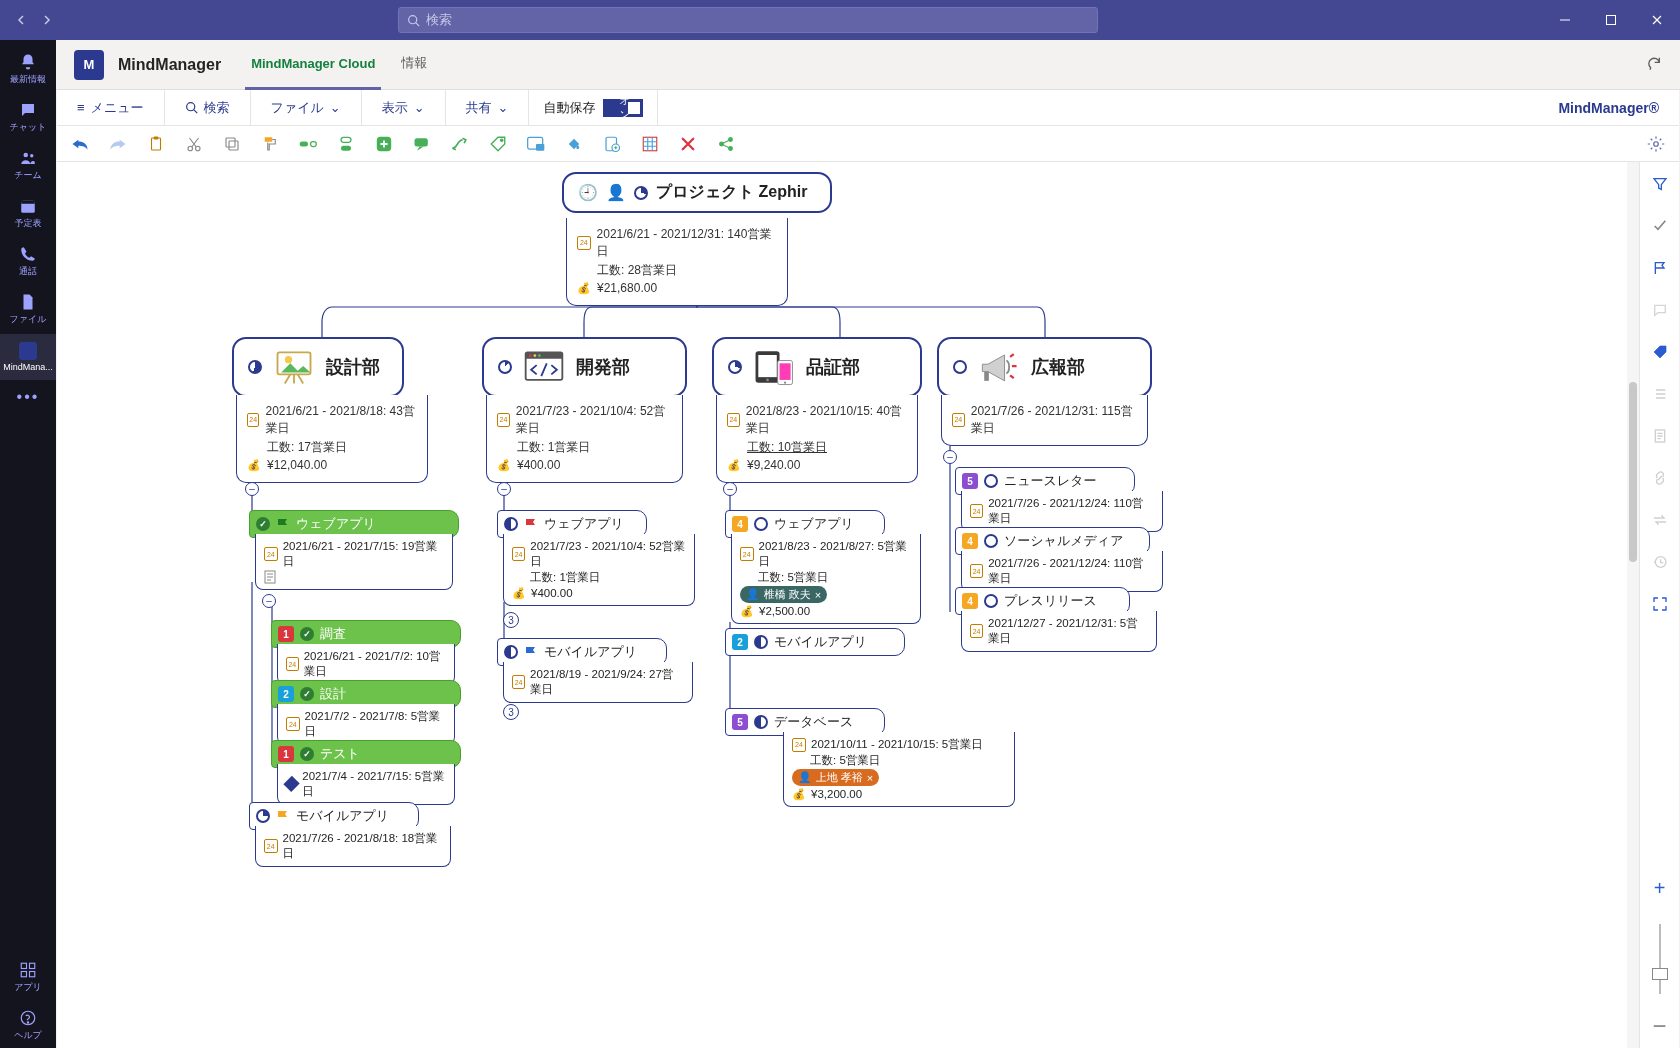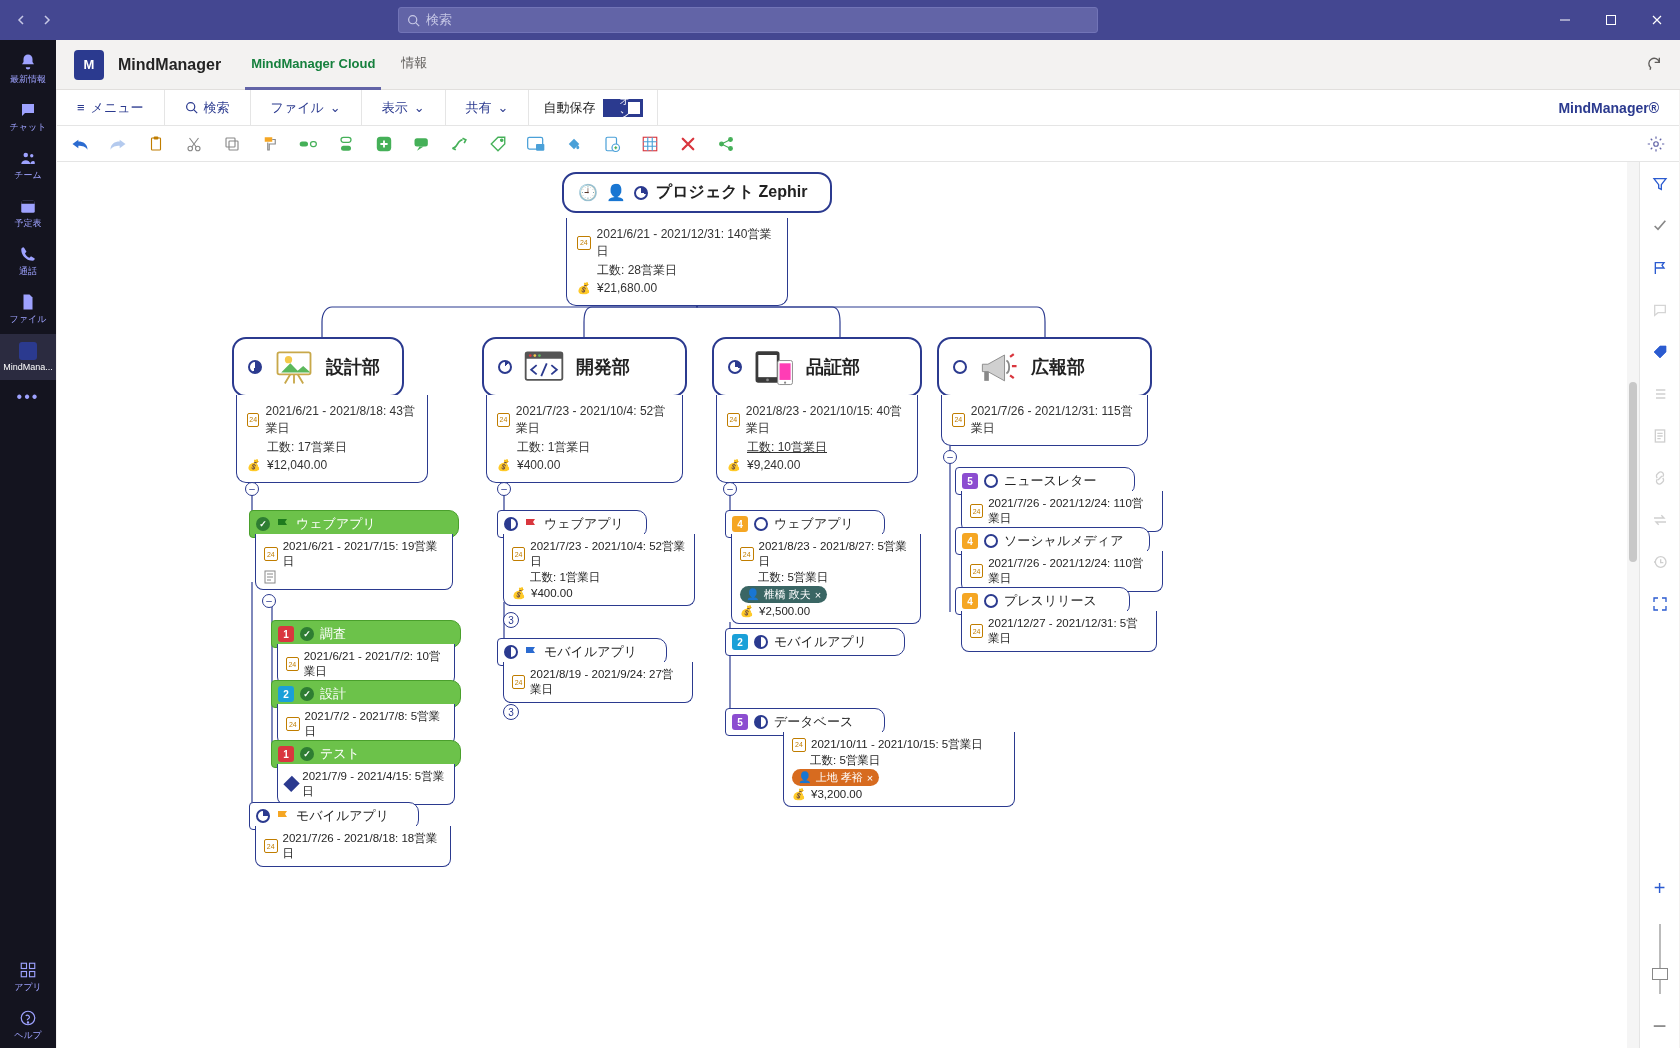--- a/index.html
+++ b/index.html
@@ -571,21 +571,21 @@
         </div>
 
       <div class="task green" style="left:214px; top:578px; width:190px;">
         <span class="pri p1">1</span>
           <span class="ok"></span>
         <span>テスト</span>
       </div>
       <div class="tinfo" style="left:220px; top:602px; width:178px;">
           <div class="row">
             <span style="width:12px;height:12px;background:#2b3a8f;transform:rotate(45deg);"></span>
-            <span>2021/7/9 - 2021/4/15: 5営業日</span>
+            <span>2021/7/4 - 2021/7/15: 5営業日</span>
           </div>
         </div>
 
       <div class="task" style="left:192px; top:640px; width:170px;">
         <span class="ring q"></span>
         <svg width="14" height="14">
             <path d="M2 1v12M2 2h9l-2 3 2 3H2" fill="#f5a623"></path>
           </svg>
         <span>モバイルアプリ</span>
       </div>

